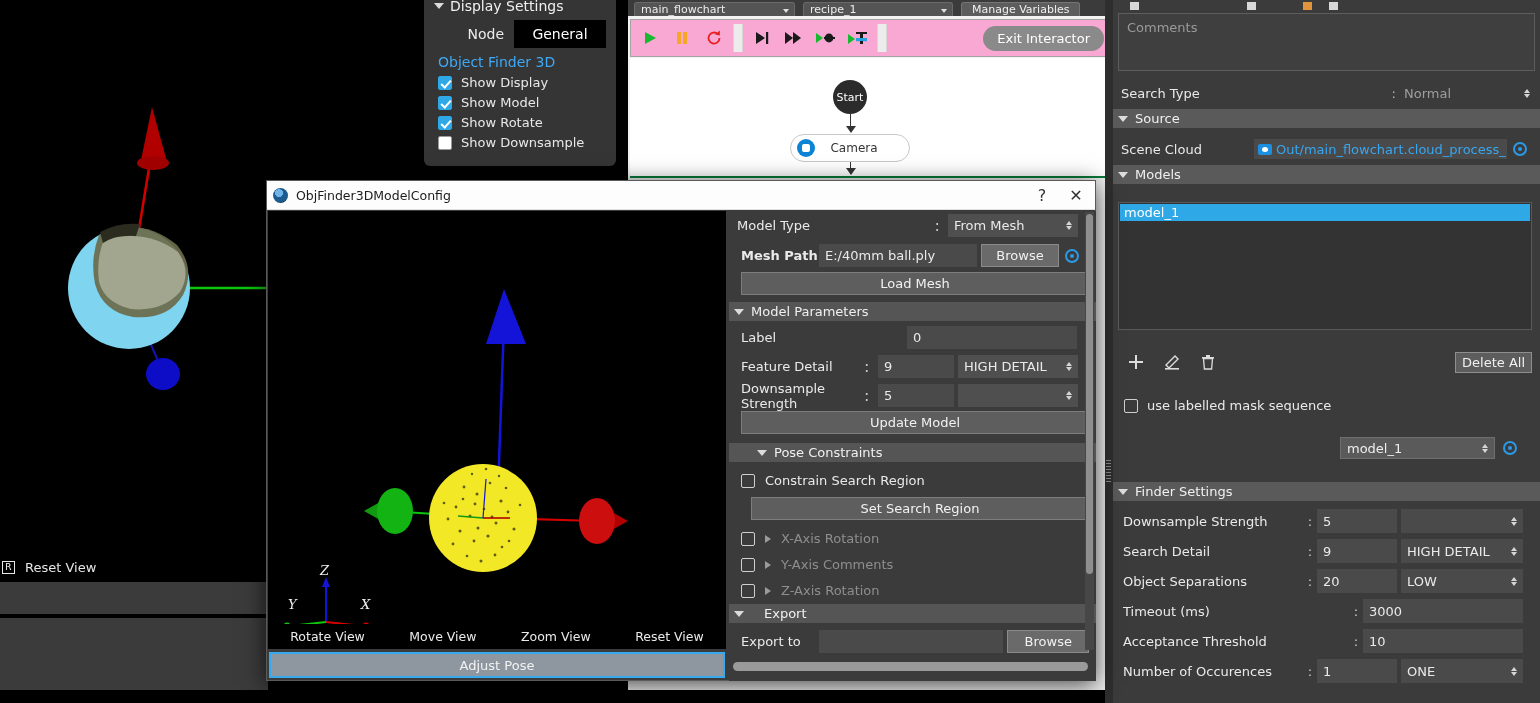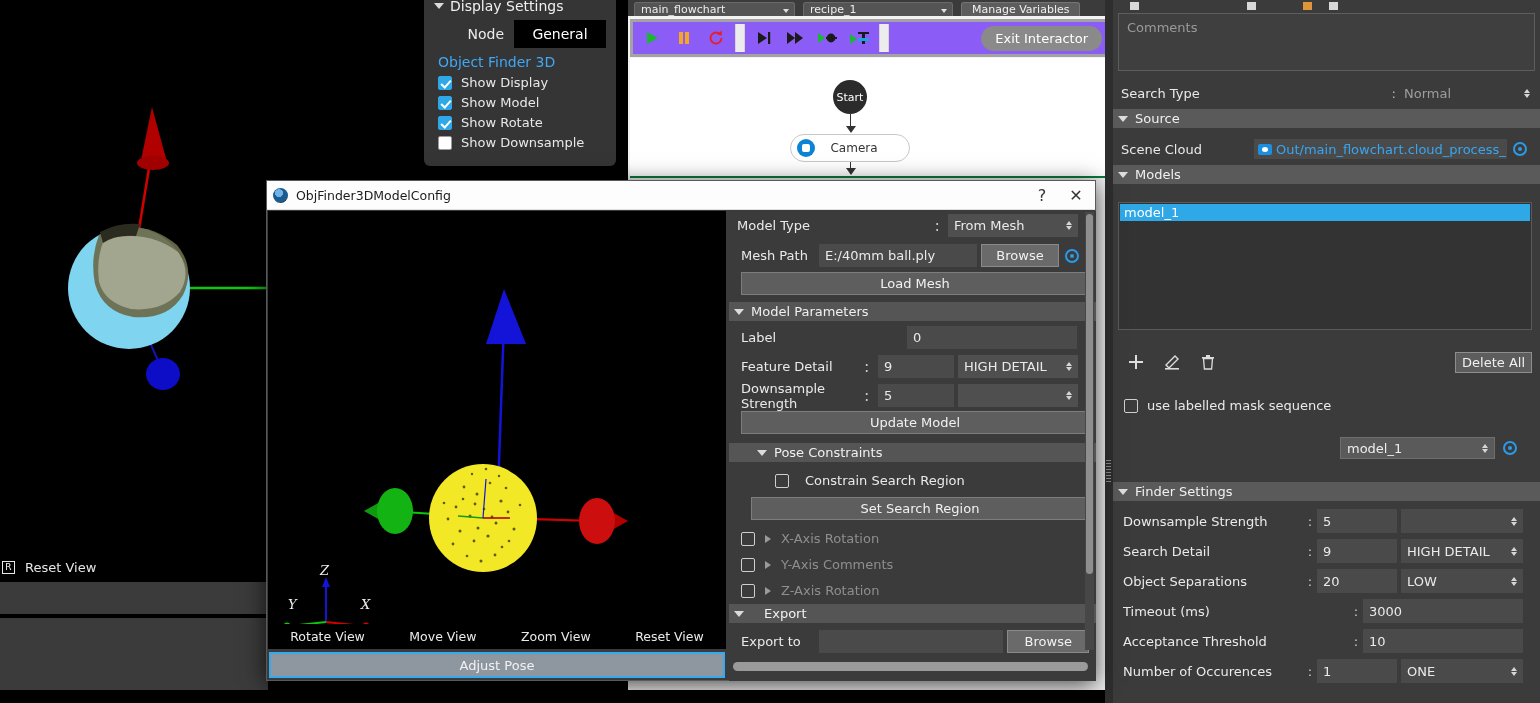--- a/index.html
+++ b/index.html
@@ -71,21 +71,21 @@
   .td-box { height:14px; background:#545454; border:1px solid #6a6a6a; border-bottom:none;
             border-radius:3px 3px 0 0; color:#ededed; font-size:11px; position:relative;
             display:flex; align-items:center; padding:0 14px 0 6px; overflow:hidden; }
   .td-box .cv { width:0;height:0;border-left:3px solid transparent;border-right:3px solid transparent;border-top:4px solid #e0e0e0;position:absolute;right:5px;top:6px;}
   .td-btn { height:14px; background:#5d5d5d; border:1px solid #767676; border-bottom:none;
             border-radius:3px 3px 0 0; color:#f0f0f0; font-size:11px; display:flex;
             align-items:center; justify-content:center; padding:0 10px; }
 
   #toolbar {
     position:absolute; left:630px; top:19px; width:481px; height:38px;
-    background:#8b5cf6; border:3px solid #a3a3a3; display:flex; align-items:center;
+    background:#f9a8d4; border:1px solid #a3a3a3; display:flex; align-items:center;
   }
   .tb-group { display:flex; align-items:center; gap:6px; padding:0 6px; }
   .tb-btn { width:26px; height:26px; display:flex; align-items:center; justify-content:center; }
   .tb-grip { width:10px;height:28px; background:#ececec; border-left:1px solid #d6d6d6; border-right:1px solid #d6d6d6; }
   #exit-interactor {
     margin-left:auto; margin-right:6px; background:#8a8a8a; color:#fff; font-size:13px;
     border-radius:14px; padding:5px 14px; white-space:nowrap;
   }
 
   #flowchart-canvas {
@@ -611,21 +611,21 @@
         <span class="d-combo" style="width:130px;margin-right:6px;">
           <span>From Mesh</span>
           <span class="spin">
               <span class="up"></span>
               <span class="dn"></span>
             </span>
         </span>
       </div>
 
       <div class="d-row" style="position:absolute;left:0;top:31px;width:355px;">
-        <span class="d-label" style="padding-left:12px;width:90px;">Mesh Path</span>
+        <span class="d-label" style="padding-left:12px;width:90px;font-weight:bold;">Mesh Path</span>
         <span class="d-input" style="width:158px;">E:/40mm ball.ply</span>
         <span class="d-btn" style="width:78px;margin-left:4px;">Browse</span>
         <span class="target-icon" style="margin-left:6px;"></span>
       </div>
 
       <div class="d-wide-btn" style="position:absolute;left:12px;top:61px;width:348px;">Load Mesh</div>
 
       <div class="d-sec" style="position:absolute;left:0;top:91px;width:367px;">
         <span class="tri"></span>
         <span>Model Parameters</span>
@@ -662,21 +662,21 @@
         </span>
       </div>
 
       <div class="d-wide-btn" style="position:absolute;left:12px;top:200px;width:348px;">Update Model</div>
 
       <div class="d-sec" style="position:absolute;left:0;top:232px;width:372px;padding-left:28px;">
         <span class="tri"></span>
         <span>Pose Constraints</span>
       </div>
 
-      <div class="d-row" style="position:absolute;left:12px;top:256px;gap:16px;margin-left:34px;">
+      <div class="d-row" style="position:absolute;left:12px;top:256px;gap:10px;">
         <span class="cb dark"></span>
         <span class="d-label">Constrain Search Region</span>
       </div>
 
       <div class="d-wide-btn" style="position:absolute;left:22px;top:286px;width:338px;">Set Search Region</div>
 
       <div class="d-row" style="position:absolute;left:12px;top:314px;gap:10px;">
         <span class="cb dark"></span>
         <span class="tri-r"></span>
         <span class="d-label dis">X-Axis Rotation</span>

